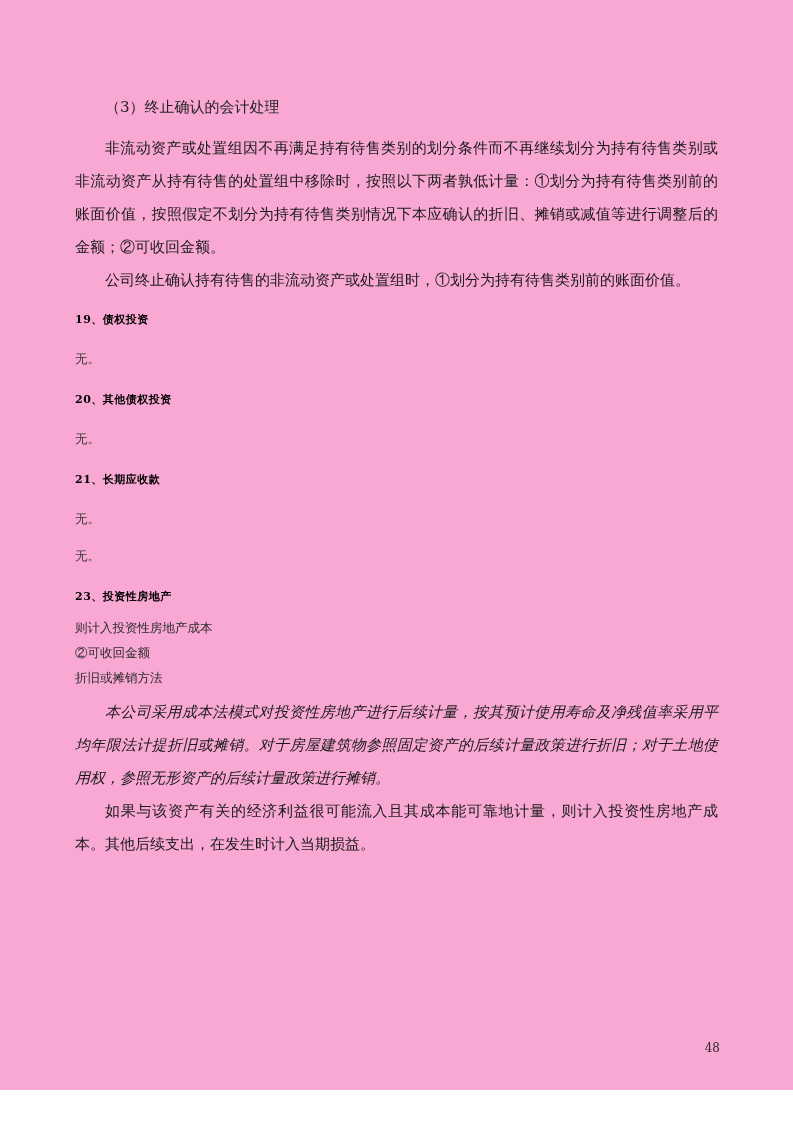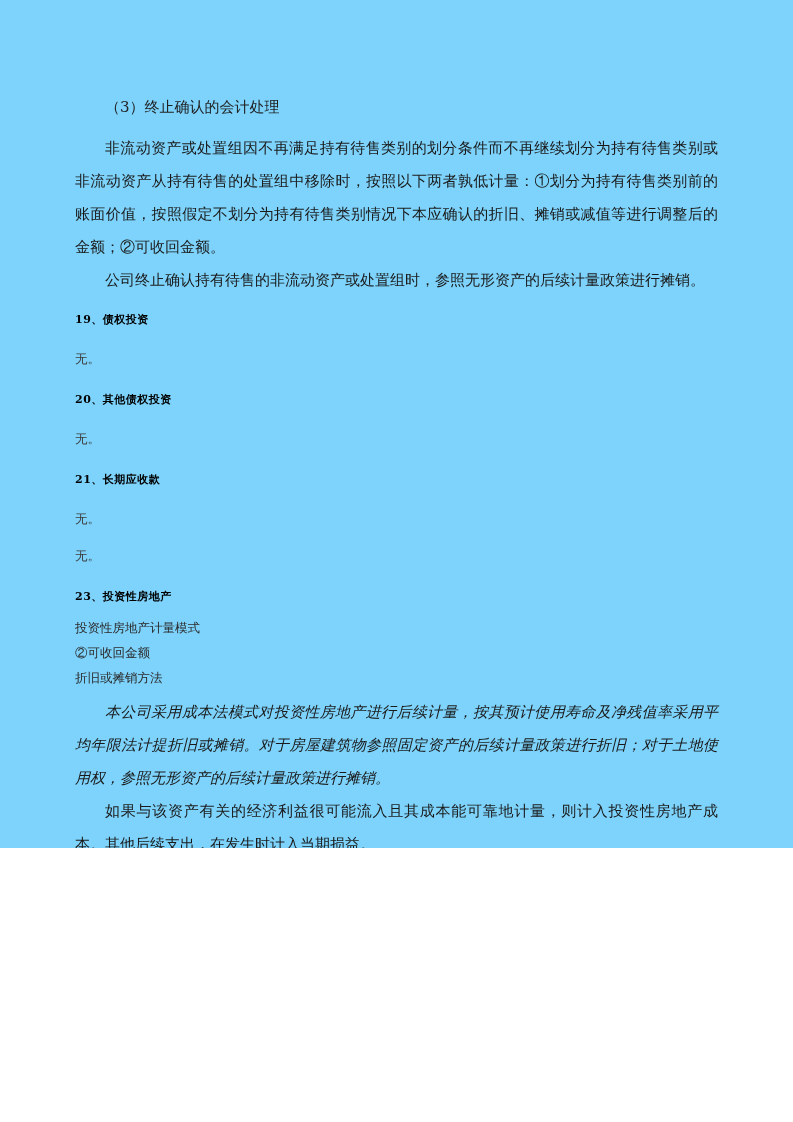--- a/index.html
+++ b/index.html
@@ -1,22 +1,22 @@
 <!DOCTYPE html>
 <html><head>
 <meta charset="utf-8">
 <style>
   * { margin: 0; padding: 0; box-sizing: border-box; }
   html, body { background: #ffffff; }
   .page {
     position: relative;
     width: 793px;
-    height: 848px;
+    height: 1090px;
     margin: 0 auto;
-    background: #7dd3fc;
+    background: #f9a8d4;
     font-family: "DejaVu Serif", "Liberation Serif", serif;
     color: #1a1a1a;
     overflow: hidden;
   }
   .content {
     padding: 0 75px;
   }
   .subhead {
     margin-top: 96px;
     padding-left: 30px;
@@ -67,37 +67,37 @@
 </style>
 </head>
 <body>
 
 <div class="page">
   <div class="content">
 
     <p class="subhead">（3）终止确认的会计处理</p>
 
     <p class="para">非流动资产或处置组因不再满足持有待售类别的划分条件而不再继续划分为持有待售类别或非流动资产从持有待售的处置组中移除时，按照以下两者孰低计量：①划分为持有待售类别前的账面价值，按照假定不划分为持有待售类别情况下本应确认的折旧、摊销或减值等进行调整后的金额；②可收回金额。</p>
-    <p class="para tight">公司终止确认持有待售的非流动资产或处置组时，参照无形资产的后续计量政策进行摊销。</p>
+    <p class="para tight">公司终止确认持有待售的非流动资产或处置组时，①划分为持有待售类别前的账面价值。</p>
 
     <h2 class="sec-heading first">19、债权投资</h2>
     <p class="none-line">无。</p>
 
     <h2 class="sec-heading">20、其他债权投资</h2>
     <p class="none-line">无。</p>
 
     <h2 class="sec-heading">21、长期应收款</h2>
     <p class="none-line">无。</p>
 
     <p class="none-line">无。</p>
 
     <h2 class="sec-heading">23、投资性房地产</h2>
 
     <div class="meta-block">
-      <p class="meta-line">投资性房地产计量模式</p>
+      <p class="meta-line">则计入投资性房地产成本</p>
       <p class="meta-line">②可收回金额</p>
       <p class="meta-line">折旧或摊销方法</p>
     </div>
 
     <p class="para after-meta">本公司采用成本法模式对投资性房地产进行后续计量，按其预计使用寿命及净残值率采用平均年限法计提折旧或摊销。对于房屋建筑物参照固定资产的后续计量政策进行折旧；对于土地使用权，参照无形资产的后续计量政策进行摊销。</p>
     <p class="para tight">如果与该资产有关的经济利益很可能流入且其成本能可靠地计量，则计入投资性房地产成本。其他后续支出，在发生时计入当期损益。</p>
 
   </div>
 
   <div class="pagenum">48</div>

